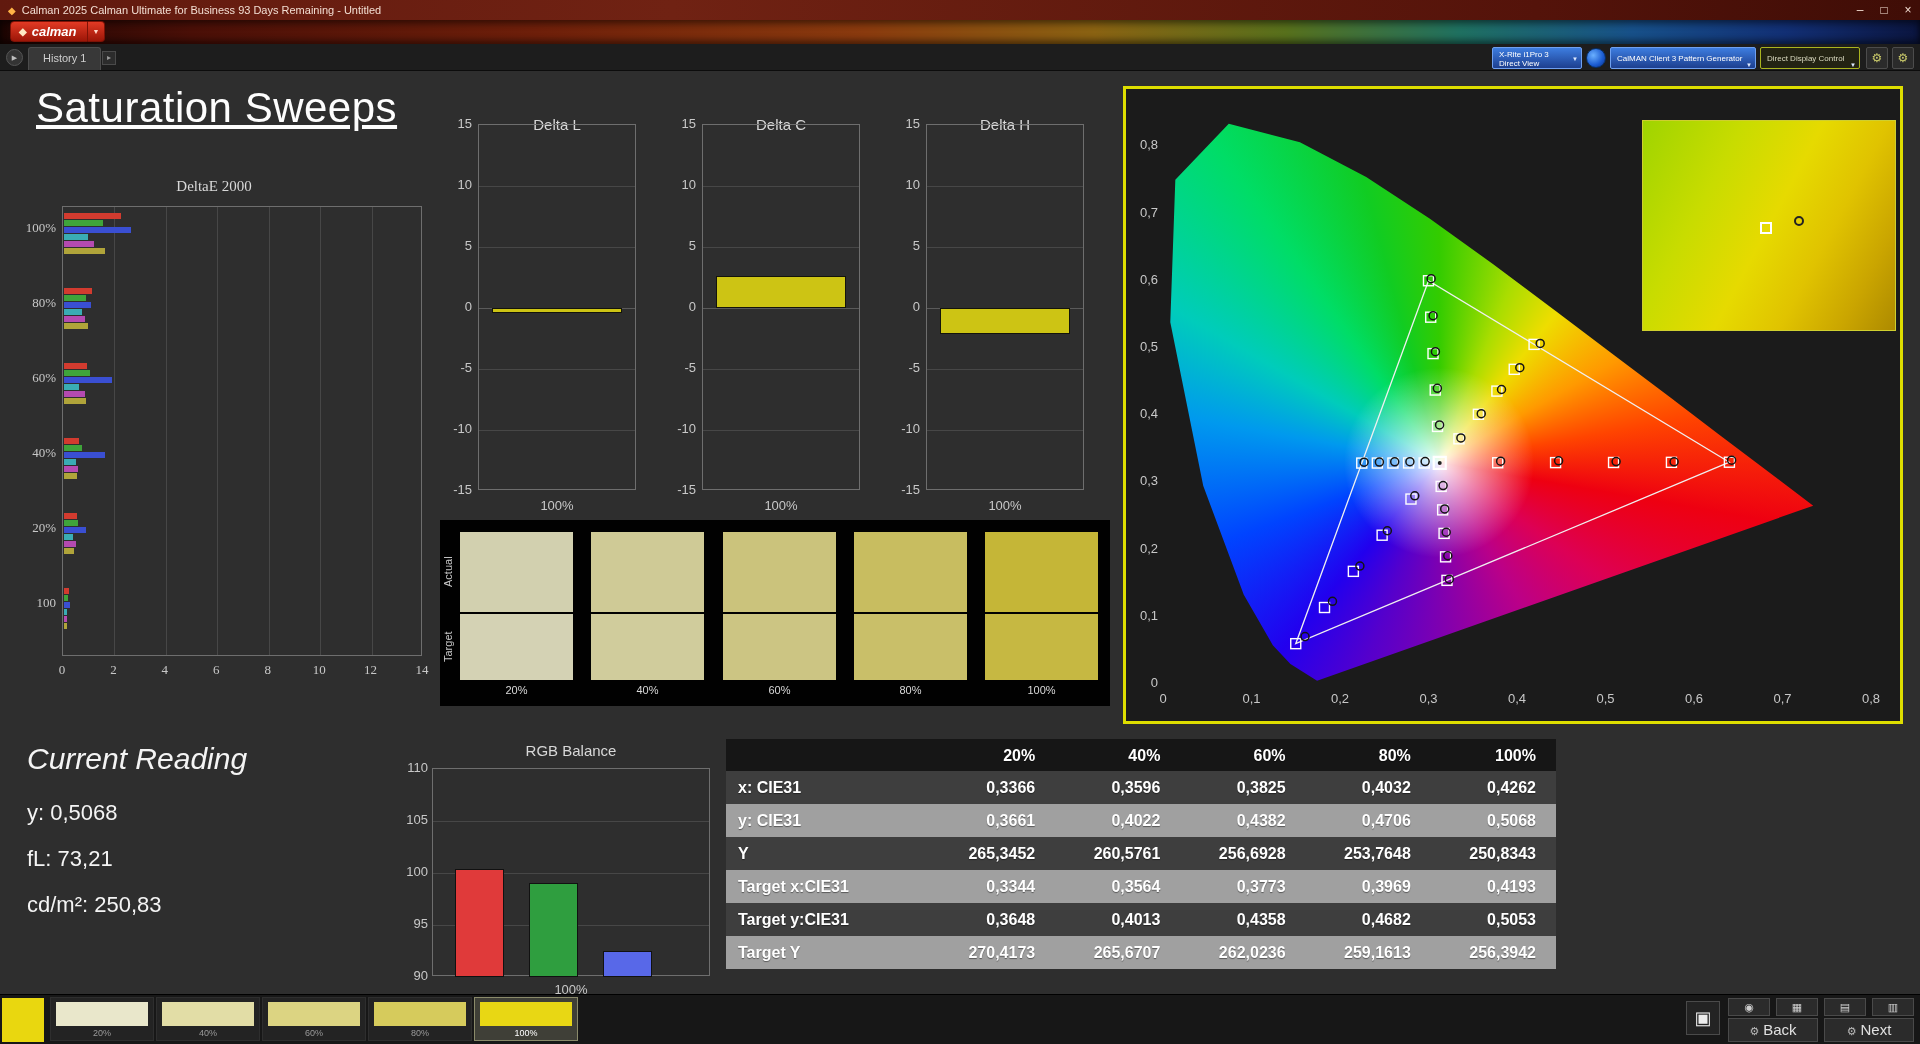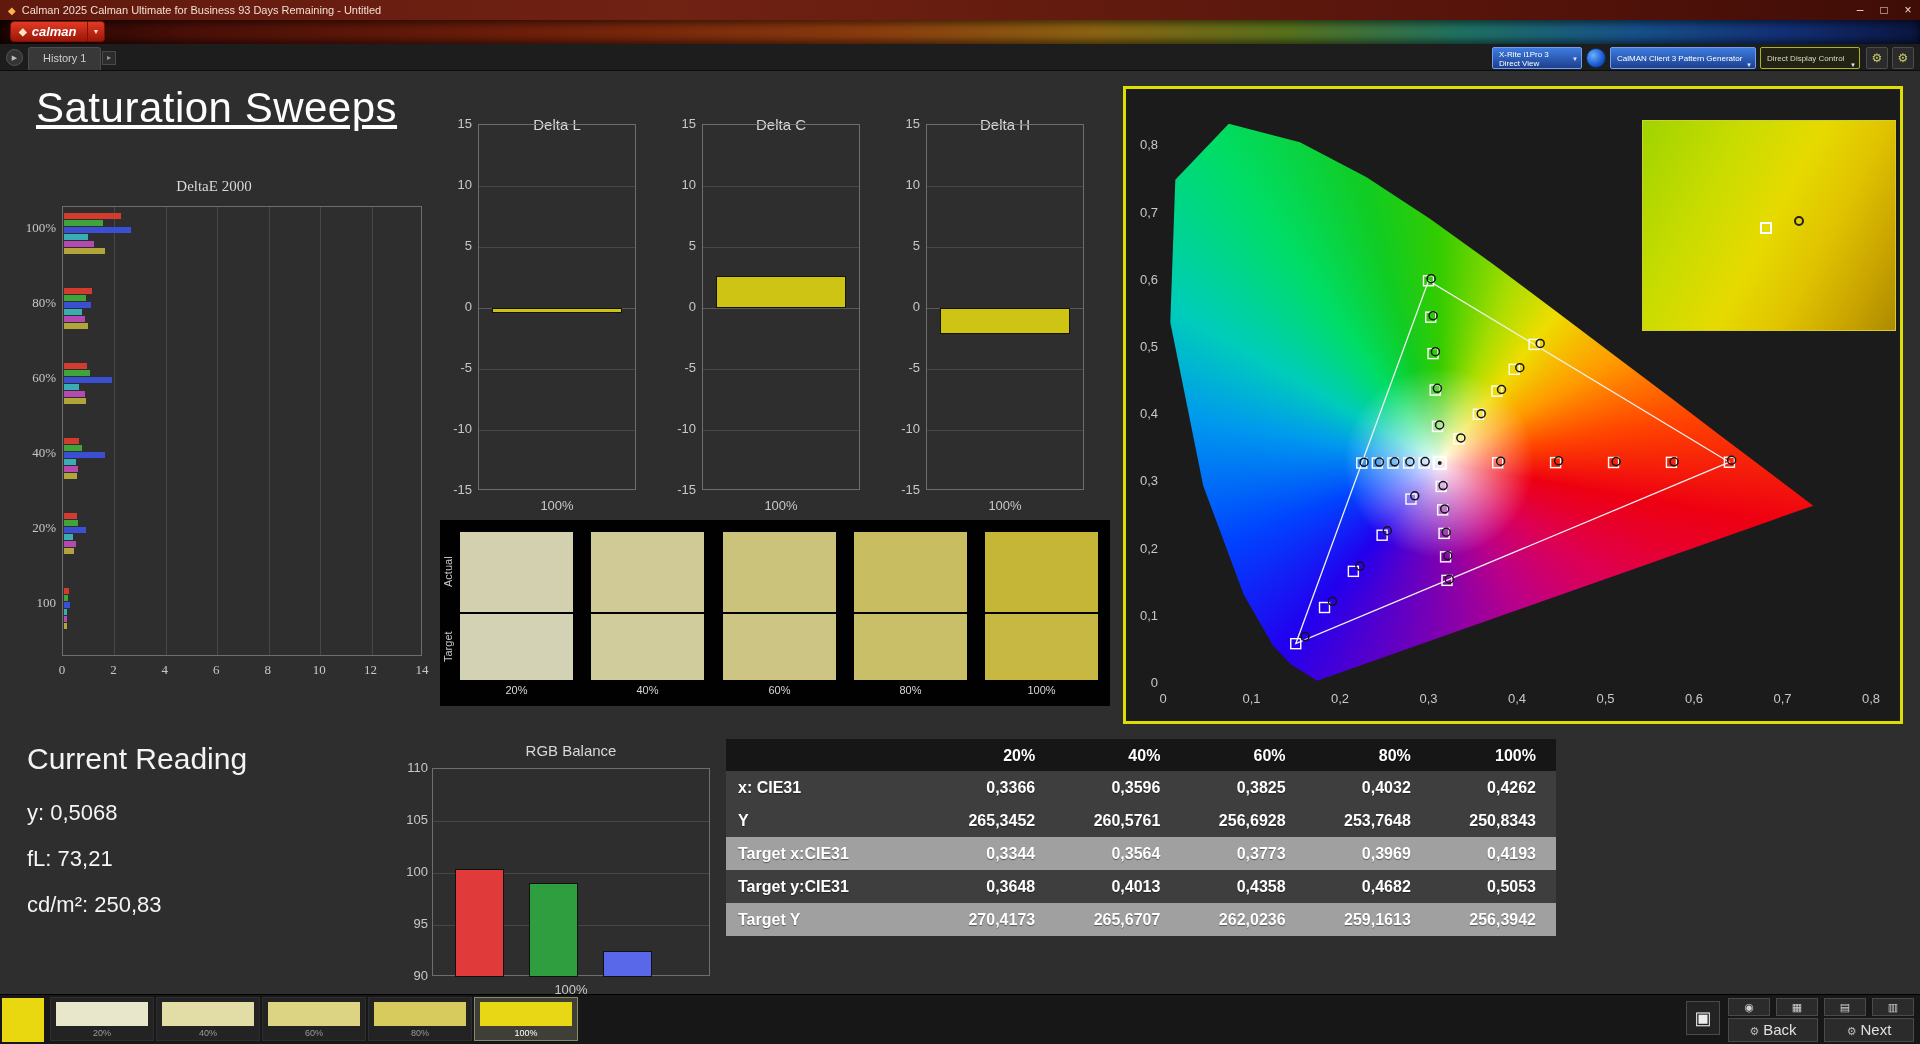--- a/index.html
+++ b/index.html
@@ -95,21 +95,21 @@
   #cie-overlay { position:absolute; left:37px; top:17px; width:708px; height:578px; }
   #cie-panel .xt { width:28px; text-align:center; }
   #cie-panel .yt { width:30px; text-align:right; left:2px; }
   #cie-inset { position:absolute; left:516px; top:31px; width:254px; height:211px; border:1px solid #cfcf2f;
     background:linear-gradient(118deg,#9fd400 0%,#c8dc00 28%,#e6da00 50%,#e0c300 68%,#caa500 85%,#ad8a00 100%); }
   #inset-square { position:absolute; width:12px; height:12px; border:2px solid #fff; }
   #inset-circle { position:absolute; width:10px; height:10px; border:2px solid #222; border-radius:50%; }
 
   
   #current-reading { position:absolute; left:27px; top:742px; width:330px; color:#f4f4f4; }
-  #current-reading .cr-title { font-size:30px; margin-bottom:14px; }
+  #current-reading .cr-title { font-size:30px; margin-bottom:14px;font-style:italic; }
   #current-reading .cr-line { font-size:22px; line-height:46px; }
 
   
   #rgb { position:absolute; left:382px; top:742px; width:335px; height:252px; }
   #rgb .chart-title { left:50px; top:0; width:278px; }
   #rgb .plot { left:50px; top:26px; width:278px; height:208px; }
   #rgb .ylab { left:6px; width:40px; text-align:right; }
   #rgb .xlabel { left:50px; top:240px; width:278px; }
   .rgb-bar { position:absolute; width:49px; border:1px solid #111; }
 
@@ -455,20 +455,28 @@
       </div>
     <div>
         <div class="trow row-dark">
           <div class="tcell tlabel">x: CIE31</div>
           <div class="tcell">0,3366</div>
           <div class="tcell">0,3596</div>
           <div class="tcell">0,3825</div>
           <div class="tcell">0,4032</div>
           <div class="tcell">0,4262</div>
         </div>
+        <div class="trow row-light">
+          <div class="tcell tlabel">y: CIE31</div>
+          <div class="tcell">0,3661</div>
+          <div class="tcell">0,4022</div>
+          <div class="tcell">0,4382</div>
+          <div class="tcell">0,4706</div>
+          <div class="tcell">0,5068</div>
+        </div>
         <div class="trow row-dark">
           <div class="tcell tlabel">Y</div>
           <div class="tcell">265,3452</div>
           <div class="tcell">260,5761</div>
           <div class="tcell">256,6928</div>
           <div class="tcell">253,7648</div>
           <div class="tcell">250,8343</div>
         </div>
         <div class="trow row-light">
           <div class="tcell tlabel">Target x:CIE31</div>

